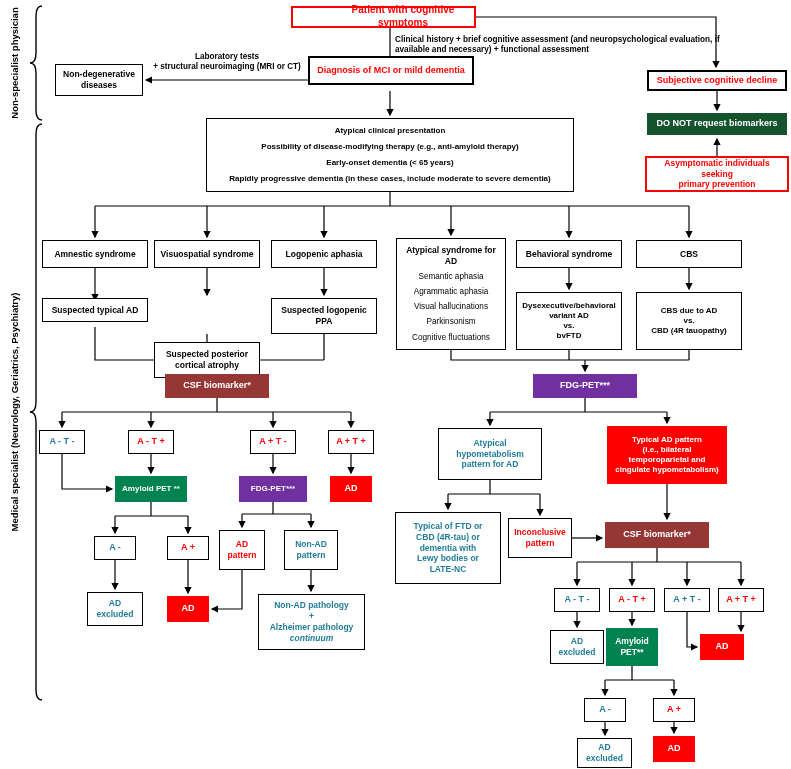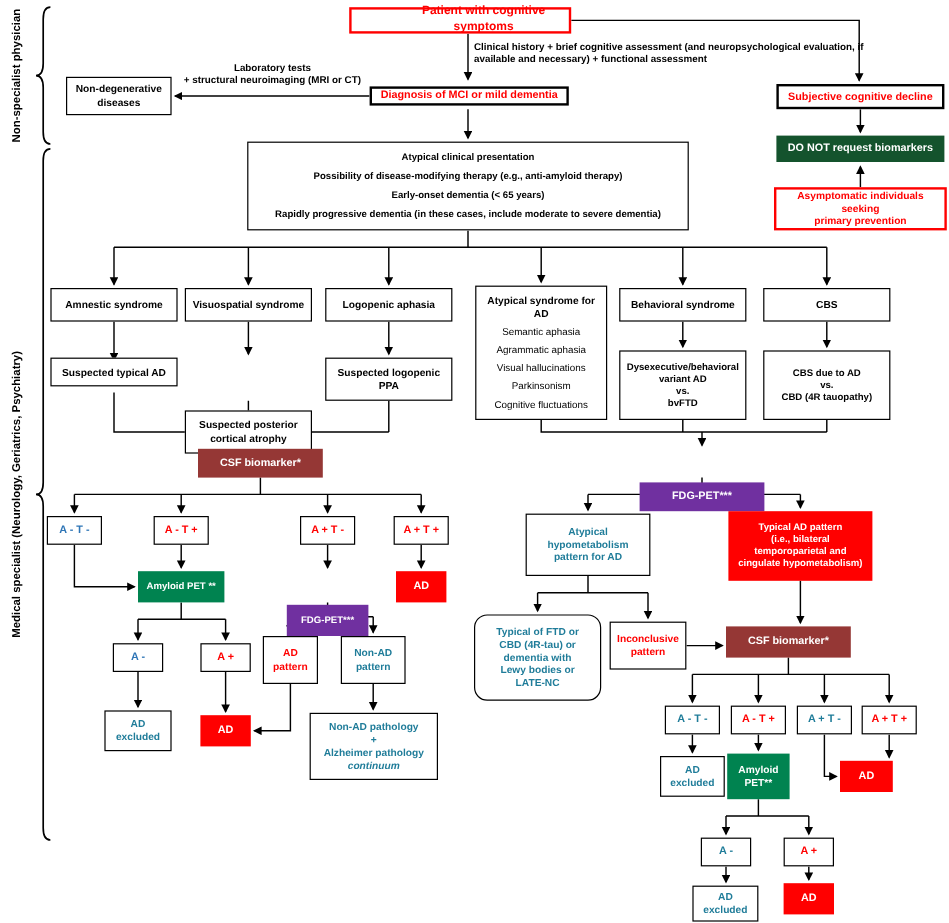--- a/index.html
+++ b/index.html
@@ -14,21 +14,21 @@
   }
   .note { border:none; background:transparent; }
   .left-align { align-items:flex-start; text-align:left; }
   .red-text  { color:#FF0000; }
   .teal-text { color:#1F7C99; }
   .blue-text { color:#2E75B6; }
   .b-red   { border:2px solid #FF0000; }
   .b-thick { border:2px solid #000; }
   .f-black   { background:#14532d; color:#fff; border:none; }
   .f-darkred { background:#953735; color:#fff; border:none; }
-  .f-purple  { background:#7030A0; color:#fff; border:none;margin-top:28px; }
+  .f-purple  { background:#7030A0; color:#fff; border:none; }
   .f-green   { background:#008350; color:#fff; border:none; }
   .f-red     { background:#FF0000; color:#fff; border:none; }
   .fs10 { font-size:10px;padding-left:41px; }
   .fs9  { font-size:9px; }
   .fs8  { font-size:8px; }
   .crit { white-space:nowrap; }
   .item { font-weight:normal; font-size:8.2px; }
   .ital { font-style:italic; }
   .rot {
     position:absolute; height:14px; display:flex; align-items:center; justify-content:center;
@@ -129,21 +129,21 @@
 
   <div class="rot" style="left:-46px;top:56px;width:120px;">Non-specialist physician</div>
   <div class="rot" style="left:-266px;top:405px;width:560px;">Medical specialist (Neurology, Geriatrics, Psychiatry)</div>
 
   <div class="node b-red red-text fs10" style="left:291px;top:6px;width:185px;height:22px;">Patient with cognitive symptoms</div>
   <div class="node note left-align" style="left:393px;top:31px;width:340px;height:28px;font-size:8.2px;">Clinical history + brief cognitive assessment (and neuropsychological evaluation, if available and necessary) + functional assessment</div>
   <div class="node note" style="left:142px;top:51px;width:170px;height:22px;font-size:8.2px;">Laboratory tests
 + structural neuroimaging (MRI or CT)</div>
   <div class="node" style="left:55px;top:64px;width:88px;height:32px;">Non-degenerative
 diseases</div>
-  <div class="node b-thick red-text fs9" style="left:308px;top:72px;width:166px;height:16px;">Diagnosis of MCI or mild dementia</div>
+  <div class="node b-thick red-text fs9" style="left:308px;top:56px;width:166px;height:29px;">Diagnosis of MCI or mild dementia</div>
   <div class="node b-thick red-text fs9" style="left:647px;top:70px;width:140px;height:21px;">Subjective cognitive decline</div>
   <div class="node f-black fs9" style="left:647px;top:113px;width:140px;height:22px;">DO NOT request biomarkers</div>
   <div class="node b-red red-text" style="left:645px;top:156px;width:144px;height:36px;">Asymptomatic individuals seeking
 primary prevention</div>
 
   <div class="node fs8" style="left:206px;top:118px;width:368px;height:74px;justify-content:space-evenly;">
     <div class="crit">Atypical clinical presentation</div>
     <div class="crit">Possibility of disease-modifying therapy (e.g., anti-amyloid therapy)</div>
     <div class="crit">Early-onset dementia (&lt; 65 years)</div>
     <div class="crit">Rapidly progressive dementia (in these cases, include moderate to severe dementia)</div>
@@ -205,21 +205,21 @@
     <span class="ital">continuum</span>
   </div>
 
   <div class="node teal-text" style="left:438px;top:428px;width:104px;height:52px;border-width:1px;">Atypical
 hypometabolism
 pattern for AD</div>
   <div class="node f-red fs8" style="left:607px;top:426px;width:120px;height:58px;">Typical AD pattern
 (i.e., bilateral
 temporoparietal and
 cingulate hypometabolism)</div>
-  <div class="node teal-text" style="left:395px;top:512px;width:106px;height:72px;border-width:1px;border-radius:11px;">Typical of FTD or
+  <div class="node teal-text" style="left:395px;top:512px;width:106px;height:72px;border-width:1px;">Typical of FTD or
 CBD (4R-tau) or
 dementia with
 Lewy bodies or
 LATE-NC</div>
   <div class="node red-text" style="left:508px;top:518px;width:64px;height:40px;">Inconclusive
 pattern</div>
   <div class="node f-darkred fs9" style="left:605px;top:522px;width:104px;height:26px;">CSF biomarker*</div>
 
   <div class="node teal-text fs9" style="left:554px;top:588px;width:46px;height:24px;">A - T -</div>
   <div class="node red-text fs9" style="left:609px;top:588px;width:46px;height:24px;">A - T +</div>

